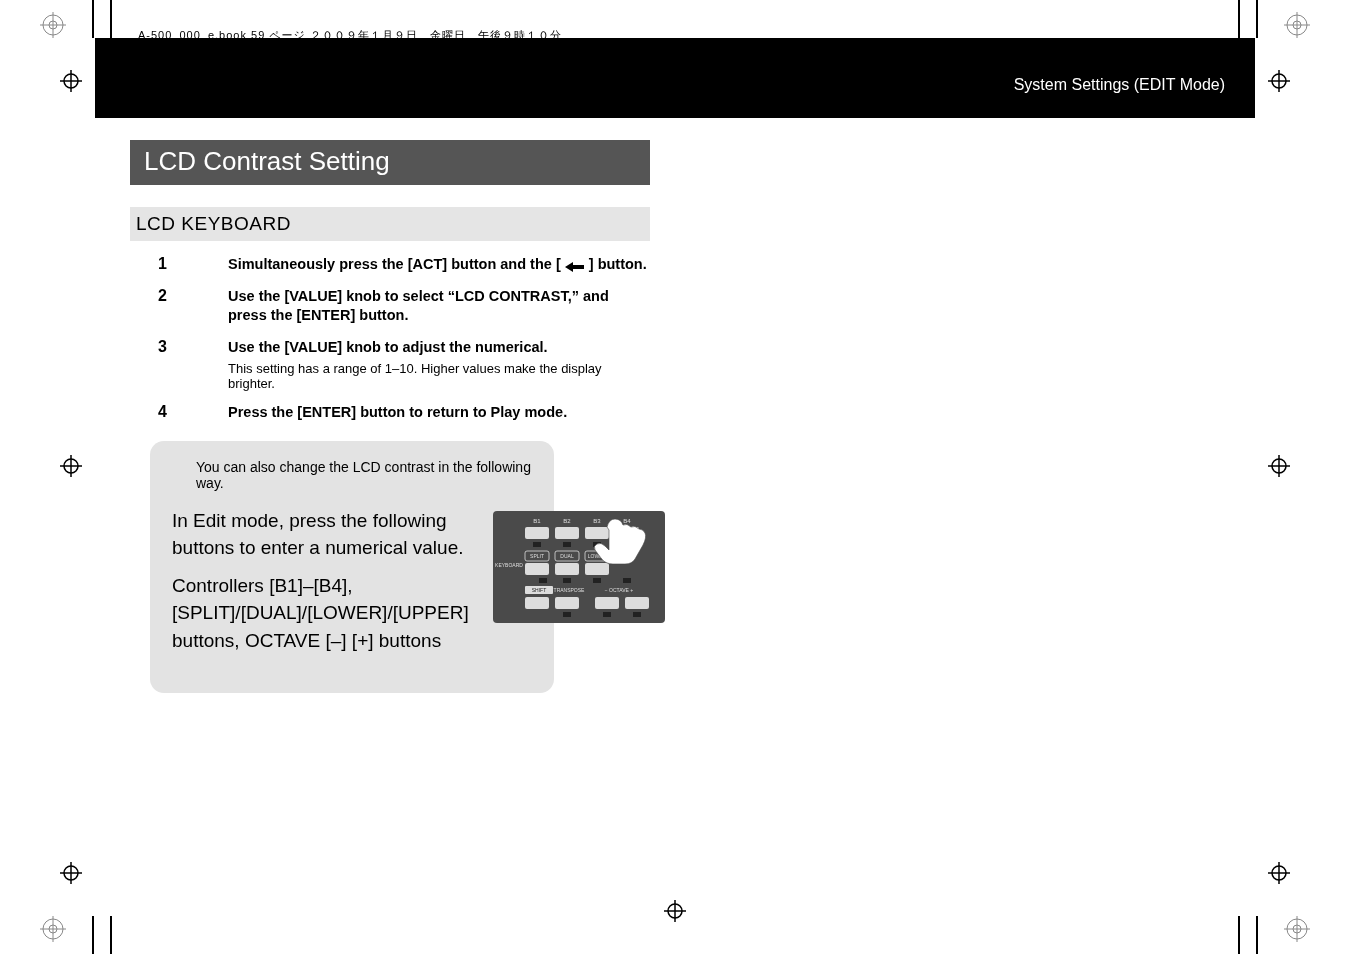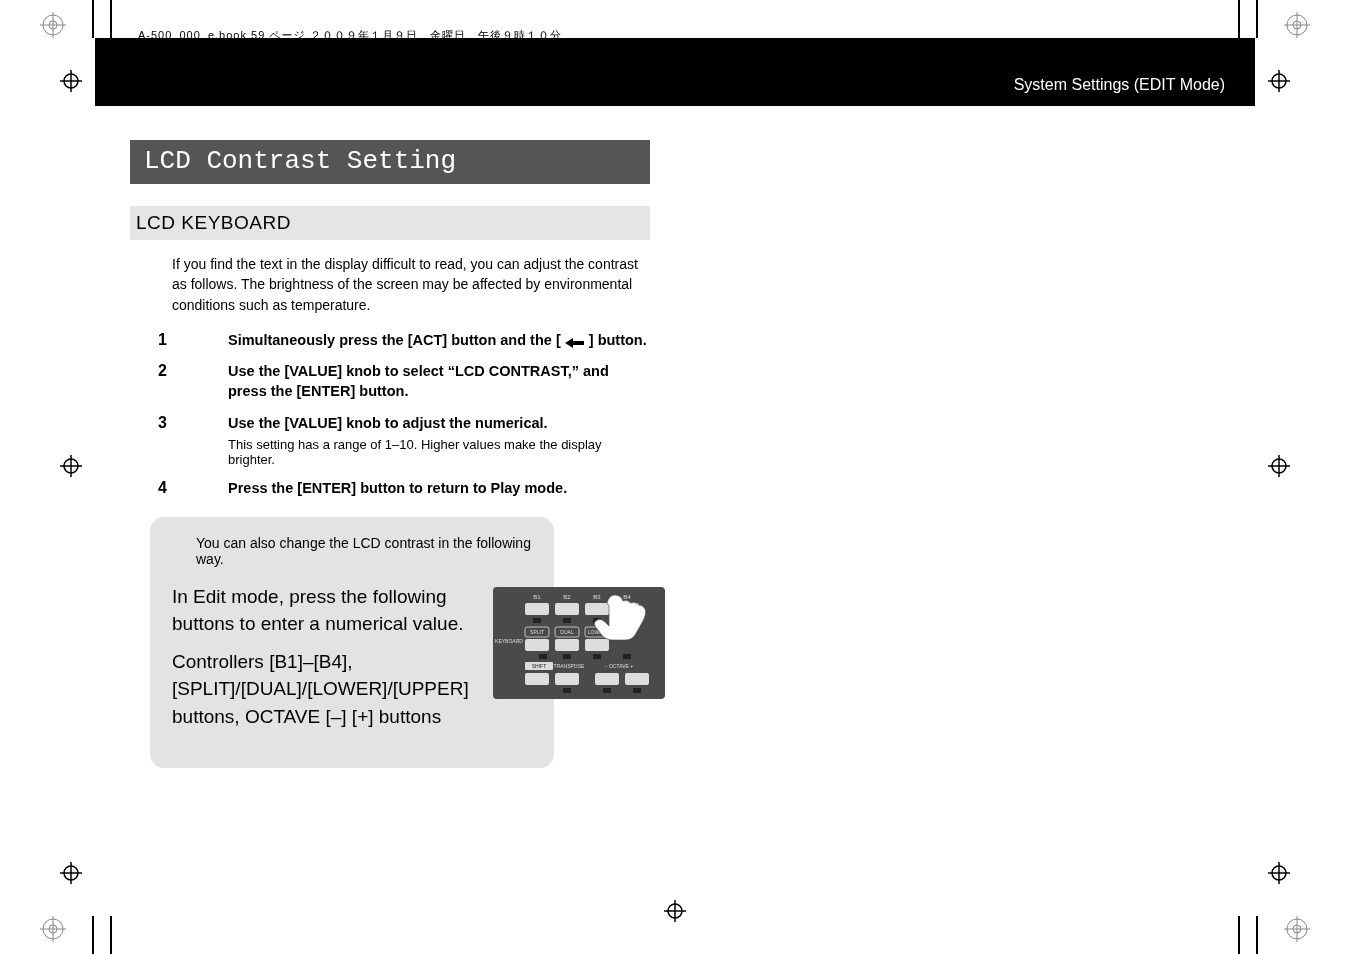--- a/index.html
+++ b/index.html
@@ -7,31 +7,31 @@
   .page { position: relative; width: 1350px; height: 954px; border-radius: 8px; }
 
   
   .regmark { position: absolute; width: 26px; height: 26px; }
   .regmark svg { width: 26px; height: 26px; }
   .crossmark { position: absolute; width: 22px; height: 22px; }
   .crossmark svg { width: 22px; height: 22px; }
   .cropline { position: absolute; background: #000; }
 
   
-  .band-top { position: absolute; left: 95px; top: 38px; width: 1160px; height: 68px; background: #000; }
+  .band-top { position: absolute; left: 95px; top: 38px; width: 1160px; height: 80px; background: #000; }
   .band-top .breadcrumb { position: absolute; right: 30px; top: 38px; color: #fff; font-size: 16px; }
   .band-bottom { position: absolute; left: 95px; top: 810px; width: 1160px; height: 72px; background: #000; }
   .band-bottom .pagenum { position: absolute; right: 30px; top: 20px; width: 40px; text-align: center; color: #fff; font-weight: bold; font-size: 18px; }
 
   .meta-line { position: absolute; left: 138px; top: 28px; font-size: 11px; color: #000; letter-spacing: 1px; }
 
   
   .content { position: absolute; left: 130px; top: 140px; width: 520px; }
 
-  .section-heading { background: #555; color: #fff; font-size: 26px; font-weight: 400; padding: 6px 14px 8px 14px; margin-bottom: 22px; font-family: Liberation Mono, monospace; }
+  .section-heading { background: #555; color: #fff; font-size: 26px; font-weight: 400; padding: 6px 14px 8px 14px; margin-bottom: 22px; }
   .sub-heading { background: #e5e5e5; color: #000; font-size: 19px; font-weight: 400; padding: 6px 12px 6px 6px; margin-bottom: 14px; letter-spacing: 0.5px; }
 
   .intro { font-size: 14px; line-height: 1.45; margin-left: 42px; margin-bottom: 16px; }
 
   .steps { list-style: none; margin-left: 28px; }
   .steps li { display: flex; align-items: flex-start; margin-bottom: 12px; }
   .steps .num { font-weight: bold; font-size: 16px; width: 28px; flex: 0 0 28px; }
   .steps .body { flex: 1; margin-left: 42px; }
   .steps .title { font-weight: bold; font-size: 14.5px; line-height: 1.35; display: inline-block; }
   .steps .note  { font-size: 13px; margin-top: 4px; }
@@ -150,21 +150,20 @@
     <svg viewBox="0 0 22 22">
         <circle cx="11" cy="11" r="7" fill="none" stroke="#000" stroke-width="1.5"></circle>
         <line x1="11" y1="0" x2="11" y2="22" stroke="#000" stroke-width="1.5"></line>
         <line x1="0" y1="11" x2="22" y2="11" stroke="#000" stroke-width="1.5"></line>
       </svg>
   </div>
 
   <div class="content">
     <div class="section-heading">LCD Contrast Setting</div>
     <div class="sub-heading">LCD KEYBOARD</div>
-    <div class="intro">If you find the text in the display difficult to read, you can adjust the contrast as follows. The brightness of the screen may be affected by environmental conditions such as temperature.</div>
 
     <ul class="steps">
       <li>
         <span class="num">1</span>
         <span class="body">
           <span class="title">
             <span>Simultaneously press the [ACT] button and the [</span>
             <span class="inline-icon">
               <svg viewBox="0 0 20 12">
                   <polygon points="0,6 8,1 8,4 19,4 19,8 8,8 8,11" fill="#000"></polygon>

